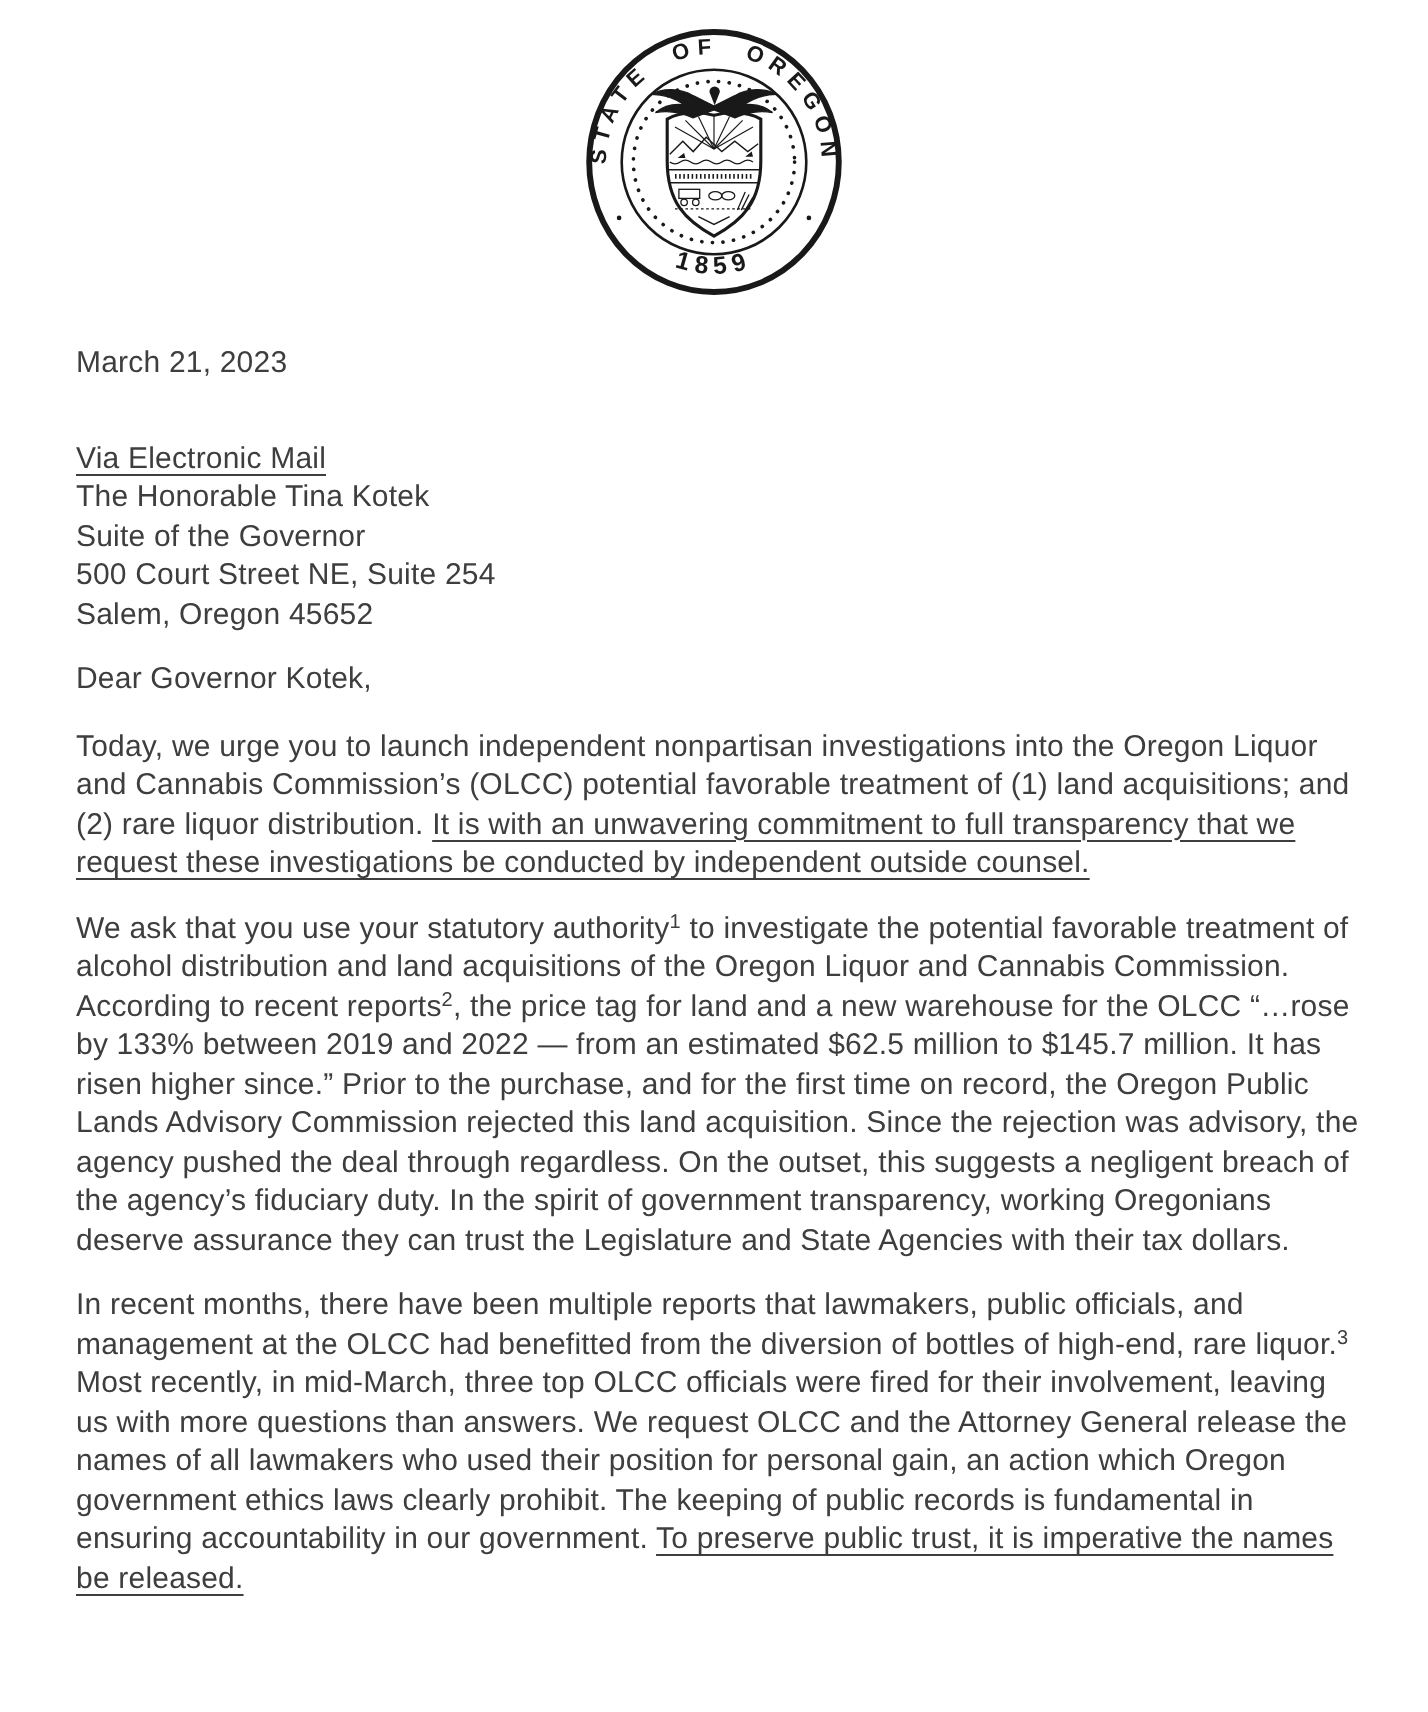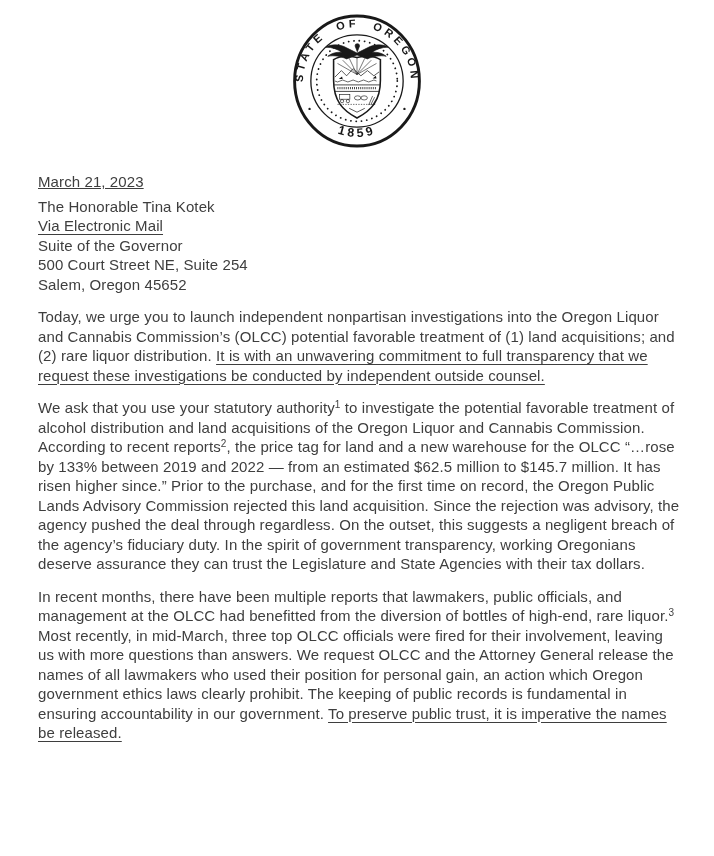--- a/index.html
+++ b/index.html
@@ -24,21 +24,21 @@
   .seal-wrap svg { display: block; width: 100%; height: 100%; }
   .content {
     position: absolute;
     left: 38px;
     top: 172px;
     width: 642px;
     font-size: 15px;
     line-height: 19.5px;
     letter-spacing: 0.1px;
   }
-  .date-line { margin-bottom: 5px; text-decoration: underline; }
+  .date-line { margin-bottom: 28px; }
   .addr-block { margin-bottom: 13px; }
   .salutation { margin-bottom: 14px; }
   .para { margin-bottom: 13px; }
   .u {
     text-decoration: underline;
     text-decoration-thickness: 1px;
     text-underline-offset: 3px;
   }
   .sup {
     font-size: 10px;
@@ -118,27 +118,28 @@
       <circle cx="27" cy="146" r="1.8" fill="#191919"></circle>
       <circle cx="173" cy="146" r="1.8" fill="#191919"></circle>
     </svg>
   </div>
 
   <div class="content">
 
     <div class="date-line">March 21, 2023</div>
 
     <div class="addr-block">
+      <div><span class="u">Via Electronic Mail</span></div>
       <div>The Honorable Tina Kotek</div>
-      <div><span class="u">Via Electronic Mail</span></div>
       <div>Suite of the Governor</div>
       <div>500 Court Street NE, Suite 254</div>
       <div>Salem, Oregon 45652</div>
     </div>
 
+    <div class="salutation">Dear Governor Kotek,</div>
 
     <p class="para"><span>Today, we urge you to launch independent nonpartisan investigations into the Oregon Liquor and Cannabis Commission’s (OLCC) potential favorable treatment of (1) land acquisitions; and (2) rare liquor distribution. </span><span class="u">It is with an unwavering commitment to full transparency that we request these investigations be conducted by independent outside counsel.</span></p>
 
     <p class="para"><span>We ask that you use your statutory authority</span><span class="sup">1</span><span> to investigate the potential favorable treatment of alcohol distribution and land acquisitions of the Oregon Liquor and Cannabis Commission. According to recent reports</span><span class="sup">2</span><span>, the price tag for land and a new warehouse for the OLCC “…rose by 133% between 2019 and 2022 — from an estimated $62.5 million to $145.7 million. It has risen higher since.” Prior to the purchase, and for the first time on record, the Oregon Public Lands Advisory Commission rejected this land acquisition. Since the rejection was advisory, the agency pushed the deal through regardless. On the outset, this suggests a negligent breach of the agency’s fiduciary duty. In the spirit of government transparency, working Oregonians deserve assurance they can trust the Legislature and State Agencies with their tax dollars.</span></p>
 
     <p class="para"><span>In recent months, there have been multiple reports that lawmakers, public officials, and management at the OLCC had benefitted from the diversion of bottles of high-end, rare liquor.</span><span class="sup">3</span><span> Most recently, in mid-March, three top OLCC officials were fired for their involvement, leaving us with more questions than answers. We request OLCC and the Attorney General release the names of all lawmakers who used their position for personal gain, an action which Oregon government ethics laws clearly prohibit. The keeping of public records is fundamental in ensuring accountability in our government. </span><span class="u">To preserve public trust, it is imperative the names be released.</span></p>
 
   </div>
 </div>
 

